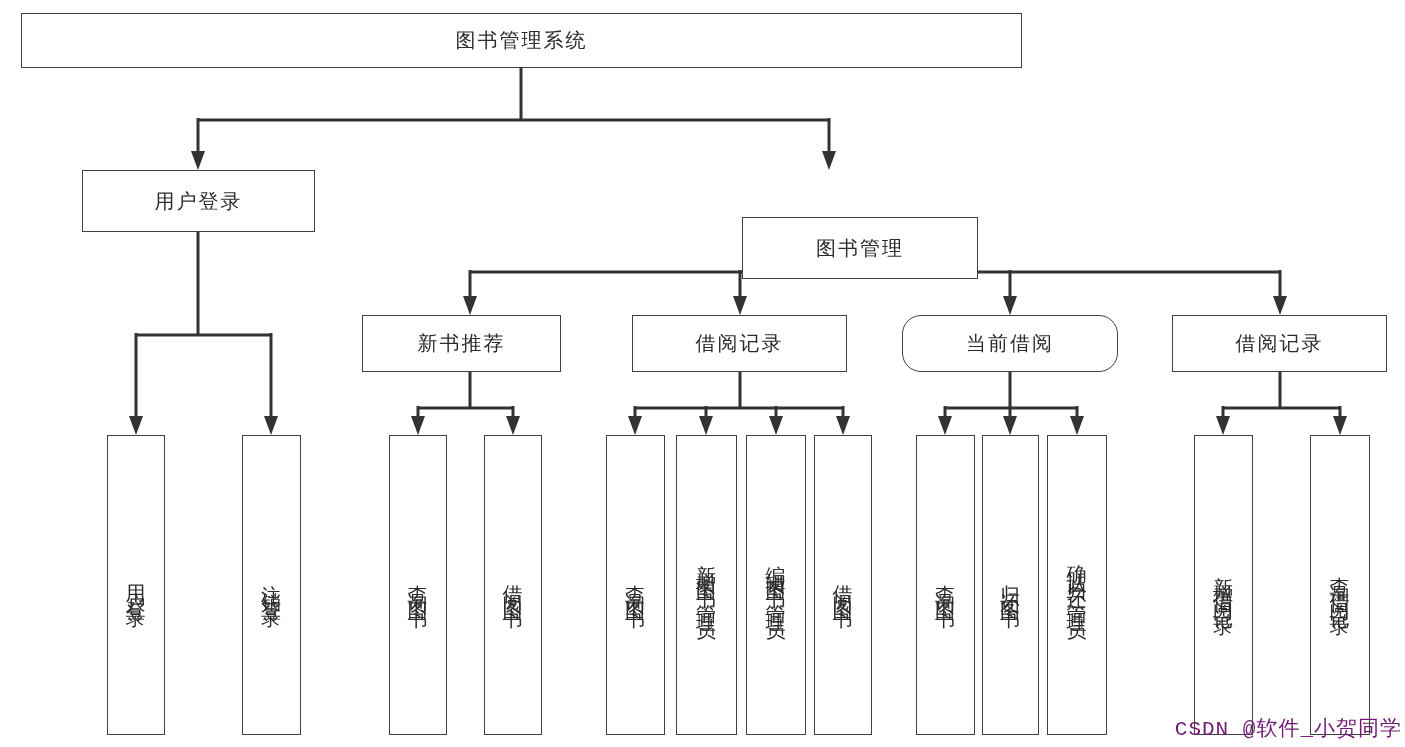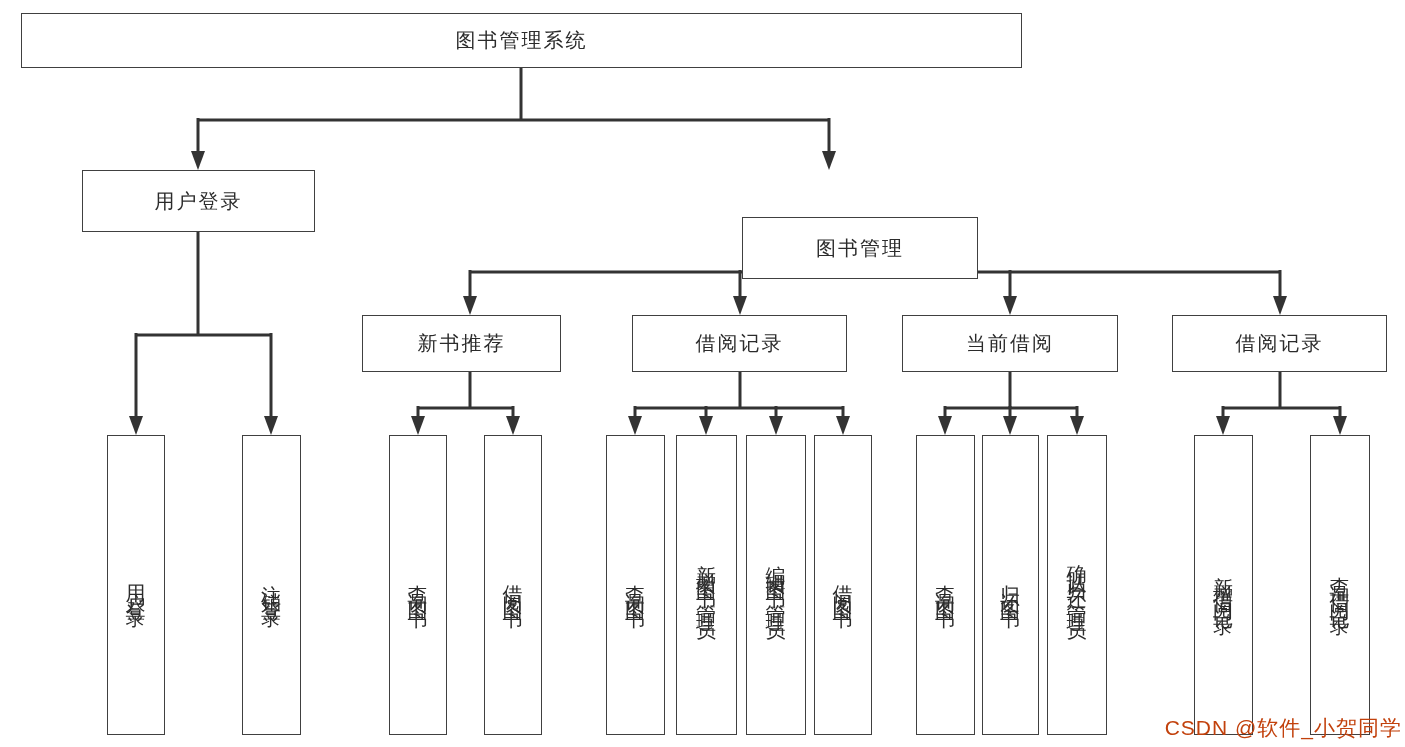--- a/index.html
+++ b/index.html
@@ -24,21 +24,21 @@
     font-size: 20px;
     letter-spacing: 2px;
     white-space: nowrap;
   }
   
   .n-root  { left: 21px;   top: 13px;  width: 1001px; height: 55px; }
   .n-login { left: 82px;   top: 170px; width: 233px;  height: 62px; }
   .n-mgmt  { left: 742px;  top: 170px; width: 236px;  height: 62px; margin-top: 47px; }
   .n-rec   { left: 362px;  top: 315px; width: 199px;  height: 57px; }
   .n-bor   { left: 632px;  top: 315px; width: 215px;  height: 57px; }
-  .n-cur   { left: 902px;  top: 315px; width: 216px;  height: 57px; }
+  .n-cur   { left: 902px;  top: 315px; width: 216px;  height: 57px; border-radius: 19px; }
   .n-hist  { left: 1172px; top: 315px; width: 215px;  height: 57px; }
   
   .leaf { top: 435px; height: 300px; letter-spacing: 0; }
   .leaf .vtext {
     writing-mode: vertical-rl;
     text-orientation: mixed;
     font-size: 20px;
     line-height: 1;
     letter-spacing: 8px;
   }
@@ -52,23 +52,23 @@
   .l8  { left: 814px;  width: 58px; }
   .l9  { left: 916px;  width: 59px; }
   .l10 { left: 982px;  width: 57px; }
   .l11 { left: 1047px; width: 60px; }
   .l12 { left: 1194px; width: 59px; }
   .l13 { left: 1310px; width: 60px; }
   .watermark {
     position: absolute;
     right: 3px;
     bottom: 5px;
-    font-family: Liberation Sans, sans-serif;
+    font-family: Liberation Mono, monospace;
     font-size: 21px;
-    color: #c2410c;
+    color: #701a75;
     letter-spacing: 1px;
     z-index: 5;
     margin-left: 16px;
   }
 </style>
 </head>
 <body>
 
 <div id="stage">
 

